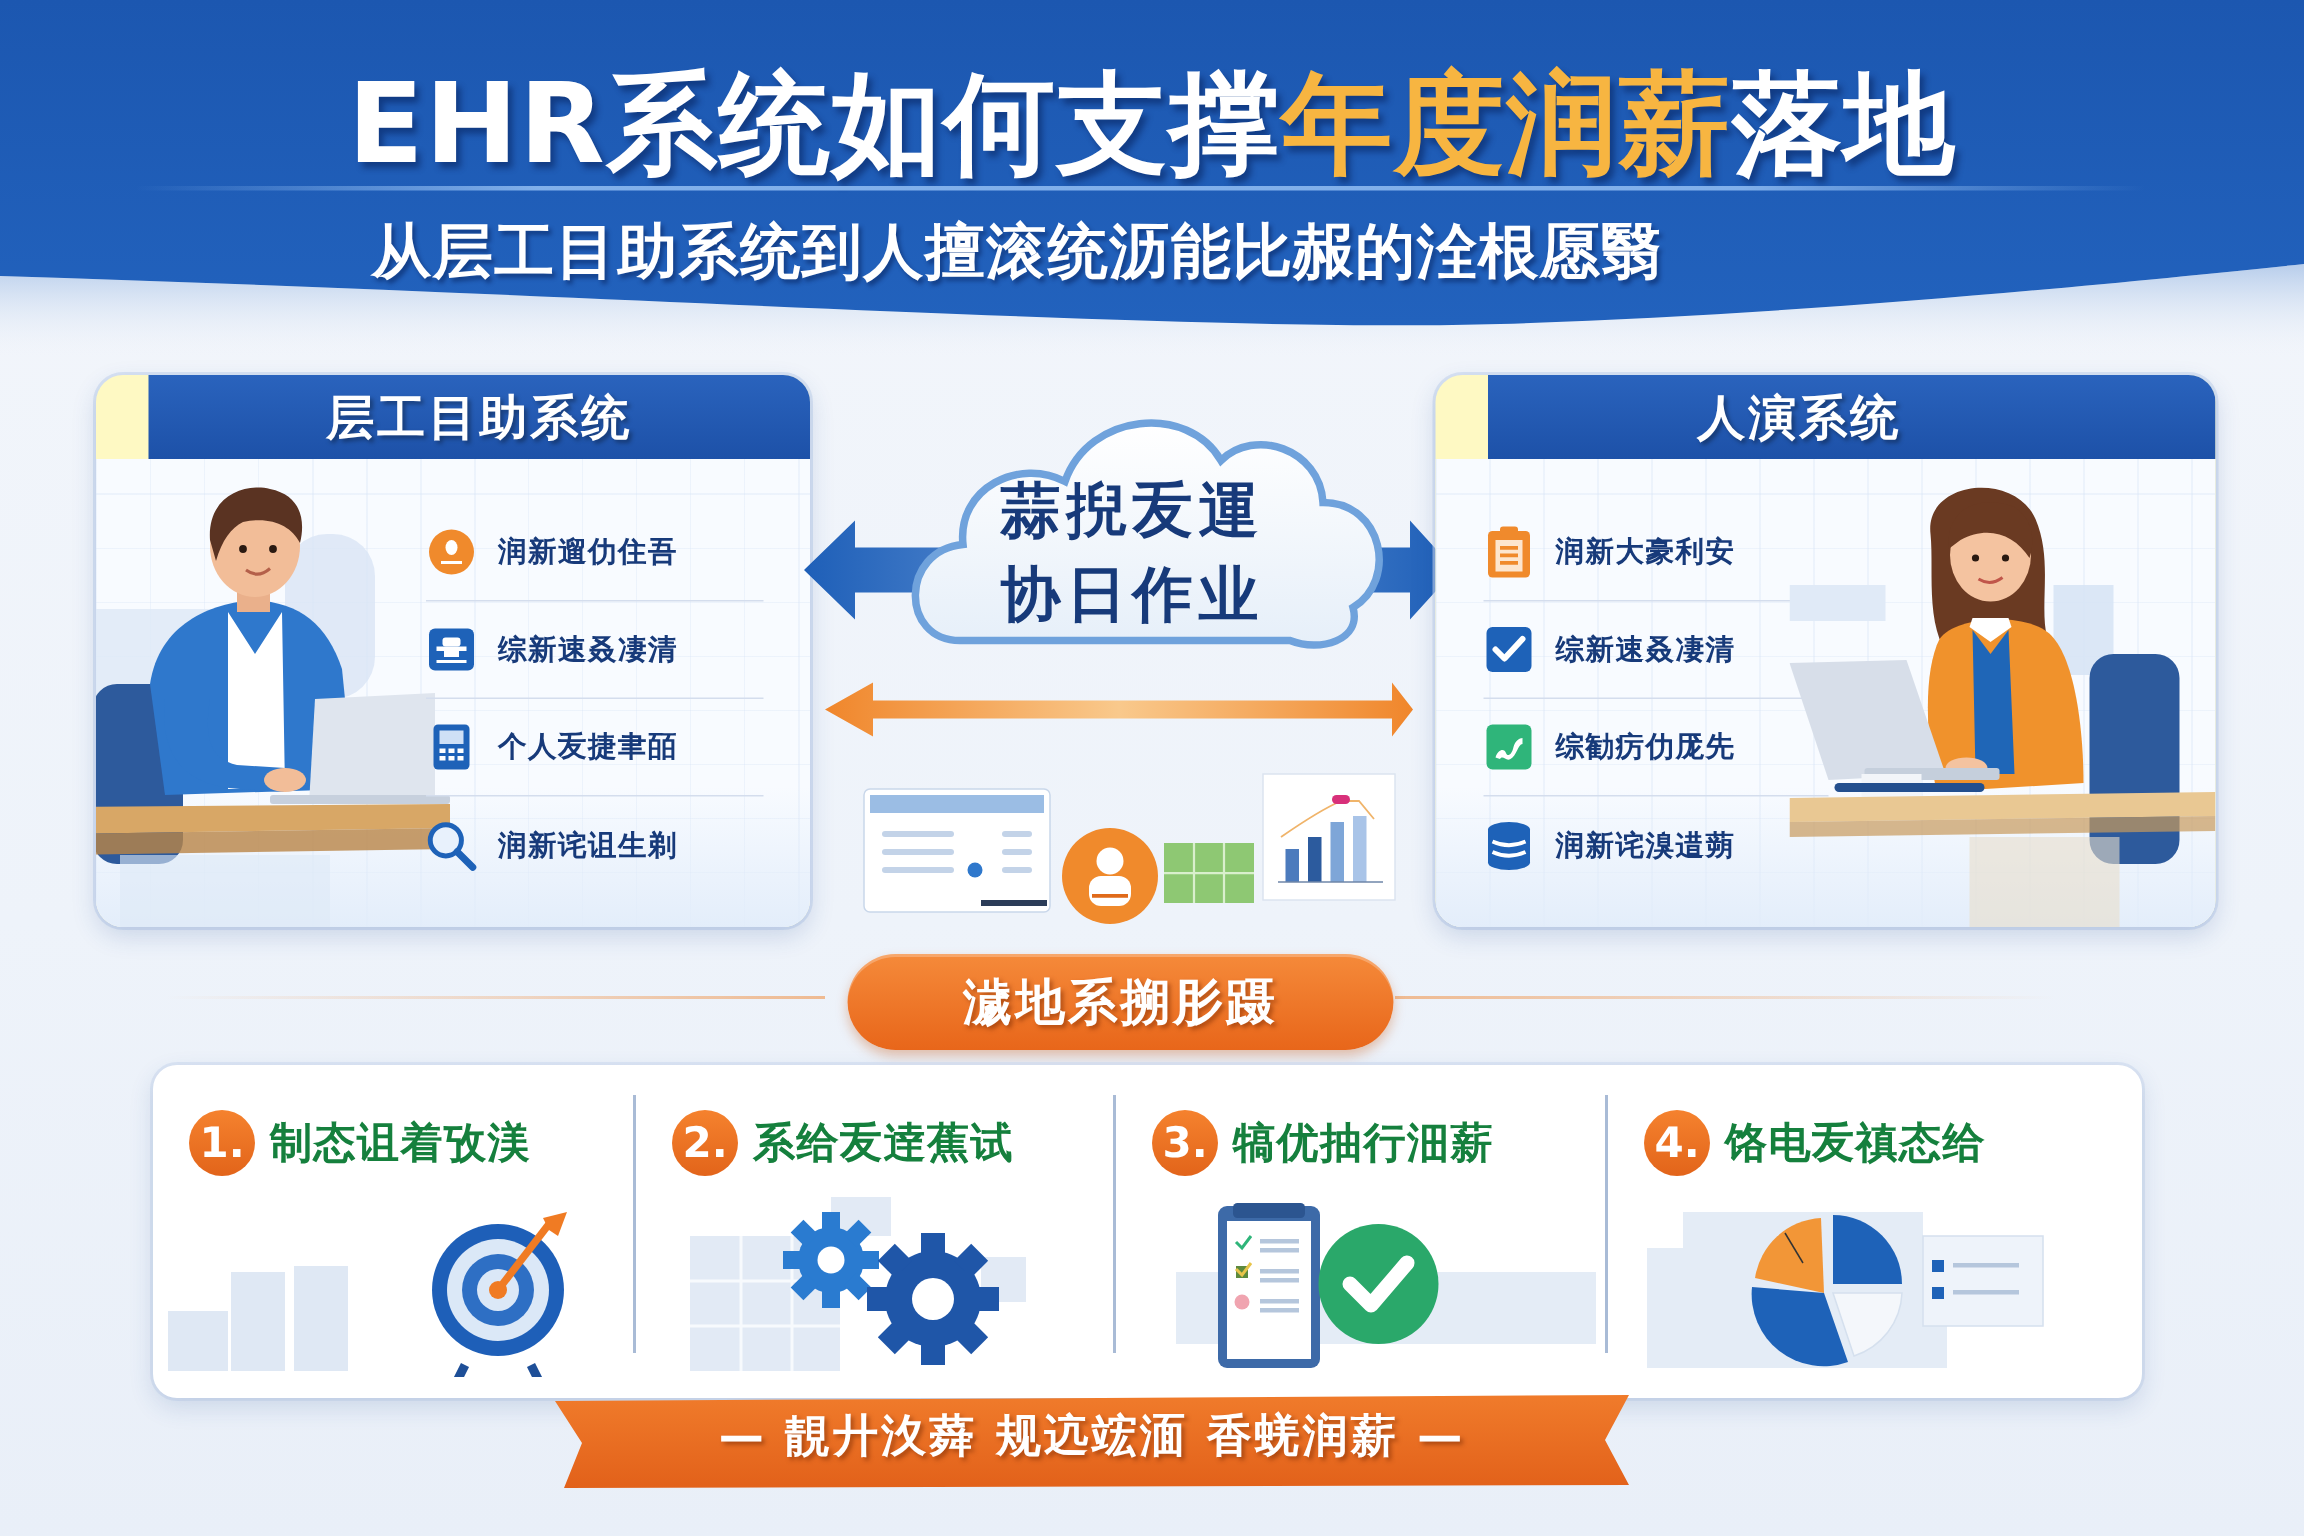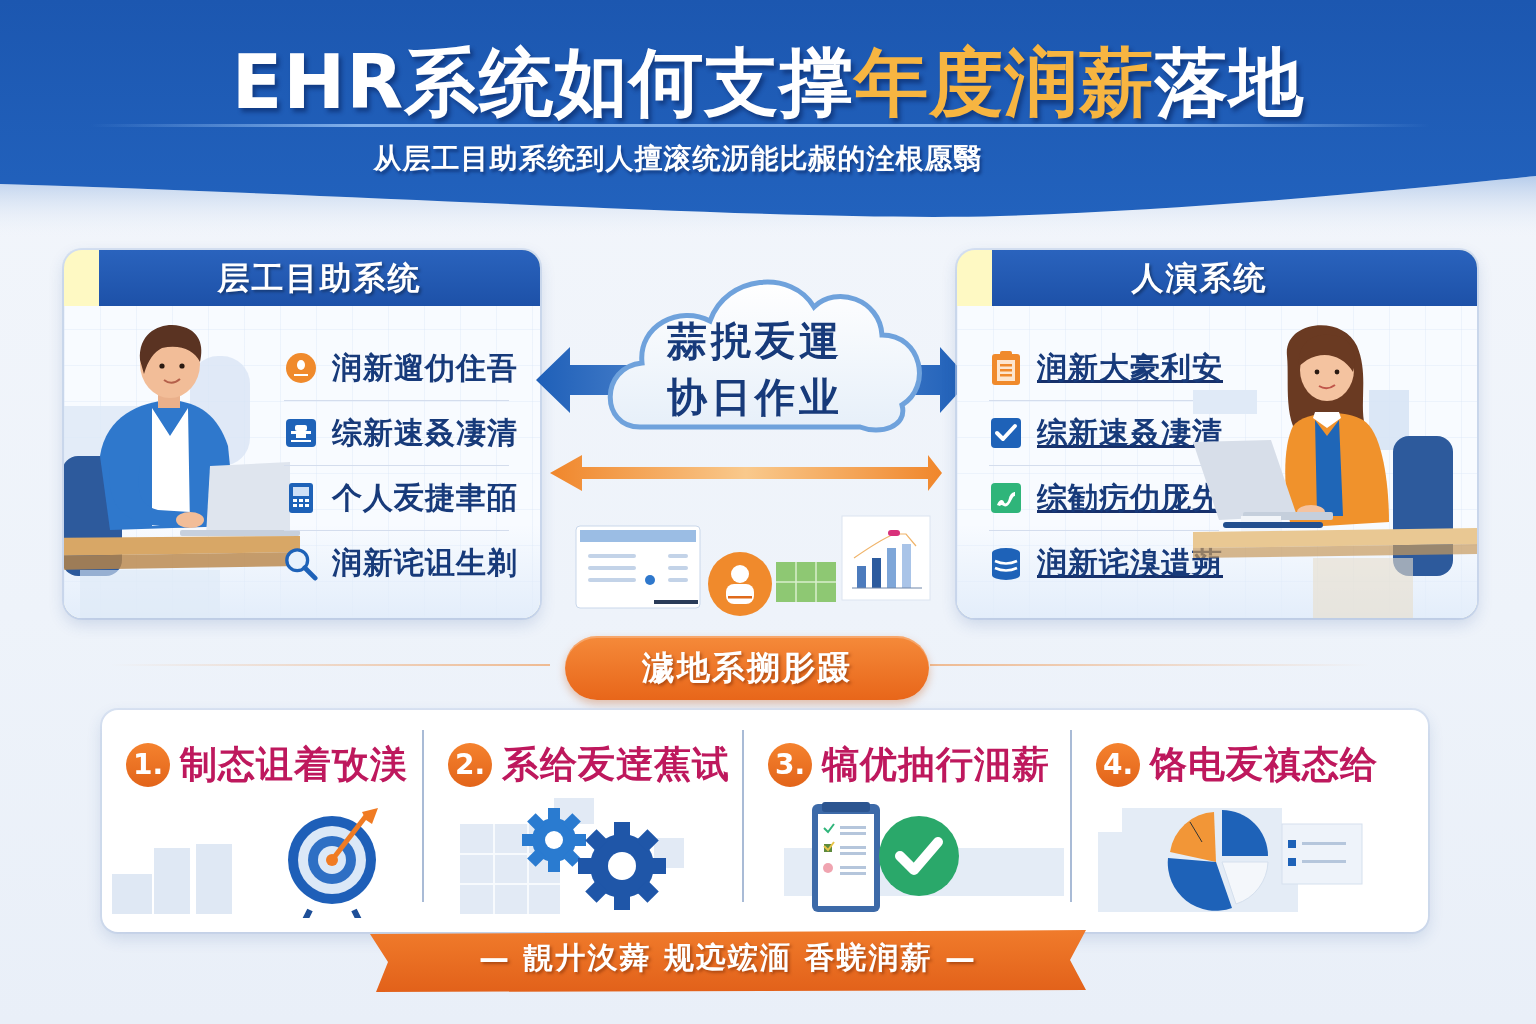--- a/index.html
+++ b/index.html
@@ -21,21 +21,21 @@
     text-shadow: 3px 4px 4px rgba(0,20,70,0.45);
     white-space: nowrap;
   }
   .title .hl { color: #f7b541; }
   .title-rule {
     position: absolute; left: 90px; top: 124px; width: 1340px; height: 3px;
     background: linear-gradient(90deg, rgba(255,255,255,0) 0%, rgba(140,185,240,0.9) 20%, rgba(140,185,240,0.9) 80%, rgba(255,255,255,0) 100%);
   }
   .subtitle {
     position: absolute; left: 0; width: 1536px; top: 140px; text-align: center;
-    font-size: 28px; font-weight: bold; color: #ffffff; letter-spacing: 1px;
+    font-size: 40px; font-weight: bold; color: #ffffff; letter-spacing: 1px;
     padding-right: 180px;
     text-shadow: 2px 3px 3px rgba(0,20,70,0.45);
   }
 
   
   .panel {
     position: absolute; top: 250px; height: 368px;
     background: #fef9c3; border-radius: 18px;
     box-shadow: 0 6px 16px rgba(40,80,150,0.18), 0 0 0 2px rgba(200,215,238,0.6);
     overflow: hidden;
@@ -52,27 +52,27 @@
   .panel-body {
     position: absolute; top: 56px; left: 0; right: 0; bottom: 0;
     background:
       linear-gradient(180deg, rgba(255,255,255,0) 70%, rgba(225,236,250,0.9) 100%),
       repeating-linear-gradient(0deg, rgba(215,228,246,0.35) 0 1px, transparent 1px 36px),
       repeating-linear-gradient(90deg, rgba(215,228,246,0.35) 0 1px, transparent 1px 36px),
       #f8fbff;
   }
   .feature-list { position: absolute; }
   .panel.left .feature-list { left: 220px; top: 30px; width: 225px; }
-  .panel.right .feature-list { left: 32px; top: 30px; width: 230px; text-decoration: underline; }
+  .panel.right .feature-list { left: 32px; top: 30px; width: 230px; }
   .feature {
     height: 65px; display: flex; align-items: center; gap: 14px;
     border-bottom: 1.5px solid #d4dded;
   }
   .feature:last-child { border-bottom: none; }
-  .feature .lbl { font-size: 30px; font-weight: bold; color: #173a7a; letter-spacing: 1px; white-space: nowrap; }
+  .feature .lbl { font-size: 19px; font-weight: bold; color: #173a7a; letter-spacing: 1px; white-space: nowrap; }
   .ficon { width: 34px; height: 34px; flex: 0 0 34px; display: flex; align-items: center; justify-content: center; }
 
   
   .person { position: absolute; }
 
   
   .cloud-wrap { position: absolute; left: 530px; top: 255px; width: 450px; height: 250px; }
   .cloud-text {
     position: absolute; left: 0; width: 450px; top: 62px; text-align: center;
     font-size: 40px; font-weight: bold; color: #173a7a; line-height: 56px; letter-spacing: 4px; font-family: Liberation Mono, monospace;
@@ -101,21 +101,21 @@
     box-shadow: 0 6px 16px rgba(40,80,150,0.16), 0 0 0 2px rgba(205,218,238,0.55);
     overflow: hidden;
   }
   .step { position: absolute; top: 0; height: 222px; }
   .step-head { position: absolute; top: 30px; left: 24px; display: flex; align-items: center; gap: 10px; white-space: nowrap; }
   .step-num {
     width: 44px; height: 44px; border-radius: 50%;
     background: linear-gradient(180deg, #f5822e, #e2641a);
     color: #fff; font-size: 28px; font-weight: bold; text-align: center; line-height: 44px;
   }
-  .step-label { font-size: 37px; font-weight: bold; color: #be185d; letter-spacing: 1px; }
+  .step-label { font-size: 28px; font-weight: bold; color: #15803d; letter-spacing: 1px; }
   .step-divider { position: absolute; top: 20px; width: 2px; height: 172px; background: #a9bbd6; }
   .step-art { position: absolute; top: 78px; }
 
   
   .banner { position: absolute; left: 366px; top: 924px; width: 724px; height: 70px; }
   .banner-text {
     position: absolute; left: 0; top: 0; width: 724px; height: 70px; line-height: 68px;
     text-align: center; color: #fff; font-size: 30px; font-weight: bold; letter-spacing: 2px;
     text-shadow: 2px 2px 3px rgba(110,35,0,0.5); white-space: nowrap;
   }

